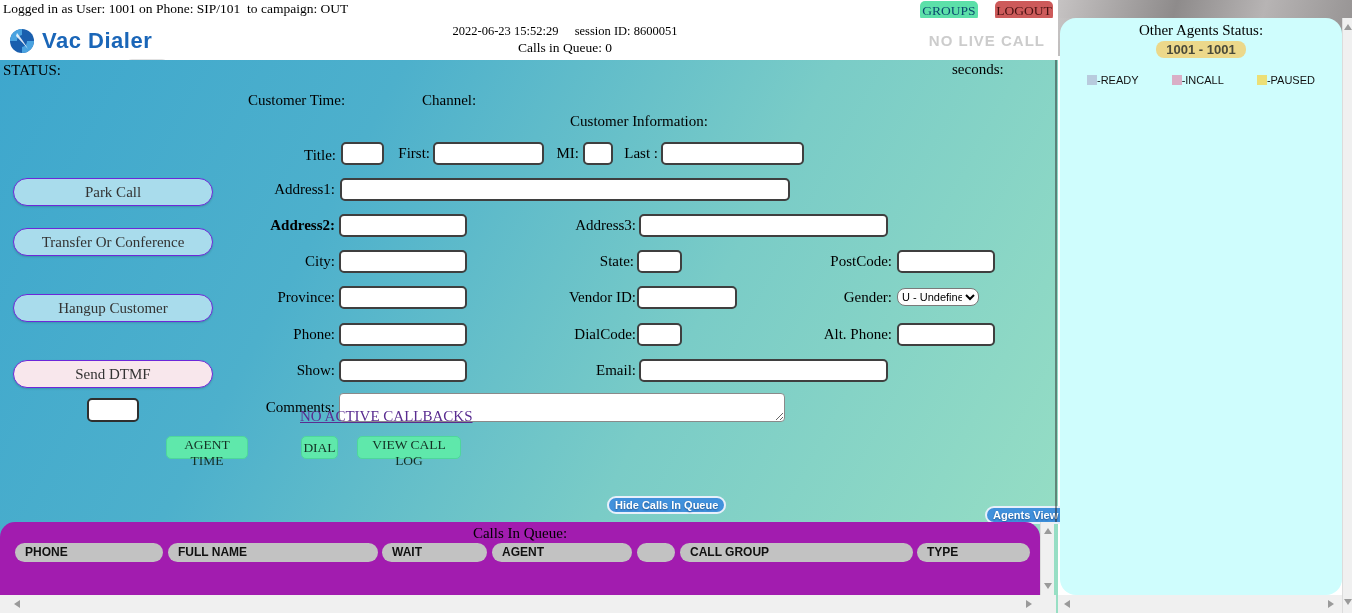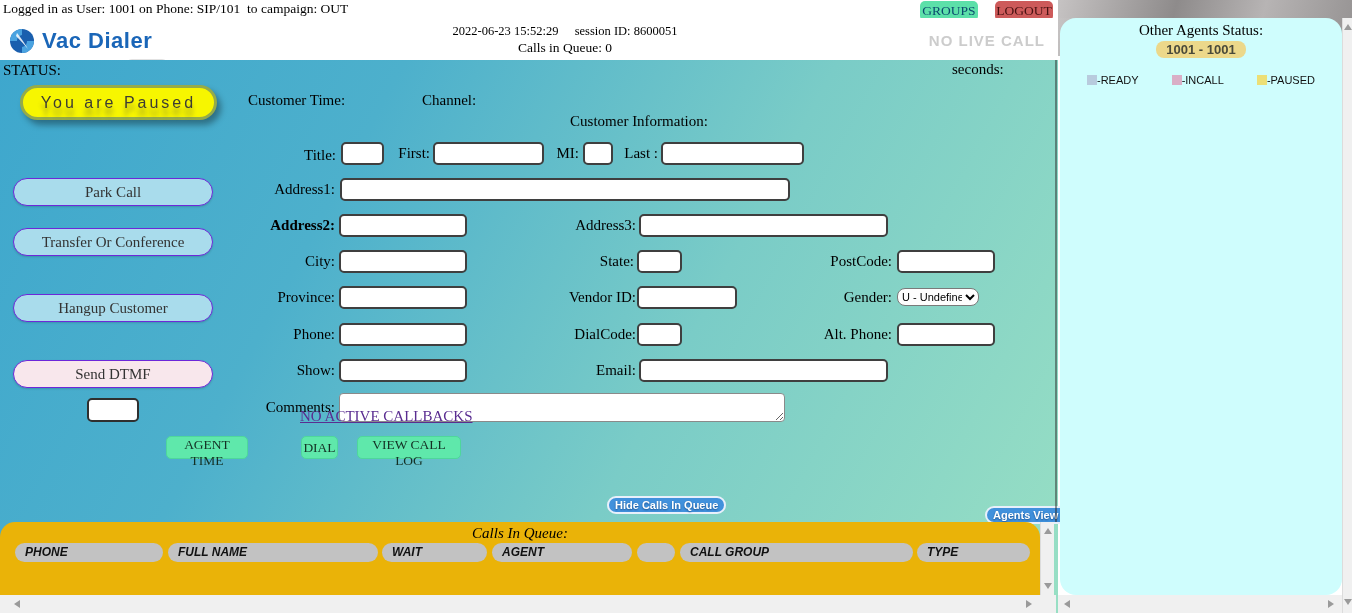--- a/index.html
+++ b/index.html
@@ -59,21 +59,21 @@
   .mint-btn { background:#5fe8ab; border:1px solid #4ed79b; border-radius:5px;
               font-family:"Liberation Serif",serif; font-size:13.5px; color:#143024;
               text-align:center; cursor:pointer; }
 
   .link-pill { background:#4191dc; border:2px solid #e8f0fb; border-radius:9px;
                color:#fff; font-family:"Liberation Sans",sans-serif; font-weight:bold;
                font-size:11px; line-height:12px; padding:1px 6px;
                text-shadow:0 1px 2px #1a4f8f; cursor:pointer; white-space:nowrap; }
 
   
-  .queue-panel { background:#eab308; border-radius:15px 15px 0 0;font-style:italic; }
+  .queue-panel { background:#a21caf; border-radius:15px 15px 0 0; }
   .queue-title { font-size:15px; color:#000; text-align:center; }
   .qcol { position:absolute; top:21px; height:19px; background:#c2c2c2; border-radius:10px;
           font-family:"Liberation Sans",sans-serif; font-weight:bold; font-size:12px;
           color:#111; line-height:19px; padding-left:10px; }
 
   
   .agents-panel { background:#cffdfd; border-radius:16px; text-align:center; }
   .agents-title { font-size:15px; color:#000; margin-top:4px; }
   .agent-badge { display:inline-block; background:#ecd88a; border-radius:8px;
                  font-family:"Liberation Sans",sans-serif; font-weight:bold;
@@ -127,21 +127,20 @@
     <div style="font-size:13.5px; margin-top:1px;">Calls in Queue: 0</div>
   </div>
 
   <div class="abs no-live" style="left:860px; top:32px; width:185px;">NO LIVE CALL</div>
 
   <div class="abs main-area" style="left:0; top:60px; width:1058px; height:553px;"></div>
 
   <div class="abs plain-label" style="left:3px; top:62px;">STATUS:</div>
   <div class="abs plain-label" style="left:952px; top:61px;">seconds:</div>
 
-  <button class="abs paused-btn" style="left:20px; top:85px; width:197px; height:35px;">You are Paused</button>
 
   <button class="abs side-btn" style="left:13px; top:178px; width:200px; height:28px;">Park Call</button>
   <button class="abs side-btn" style="left:13px; top:228px; width:200px; height:28px;">Transfer Or Conference</button>
   <button class="abs side-btn" style="left:13px; top:294px; width:200px; height:28px;">Hangup Customer</button>
   <button class="abs side-btn dtmf-btn" style="left:13px; top:360px; width:200px; height:28px;">Send DTMF</button>
   <input class="abs small-input" style="left: 87px; top: 398px; width: 52px; height: 24px;" value="">
 
   <div class="abs plain-label" style="left:248px; top:92px;">Customer Time:</div>
   <div class="abs plain-label" style="left:422px; top:92px;">Channel:</div>
   <div class="abs plain-label" style="left:539px; top:113px; width:200px; text-align:center;">Customer Information:</div>

